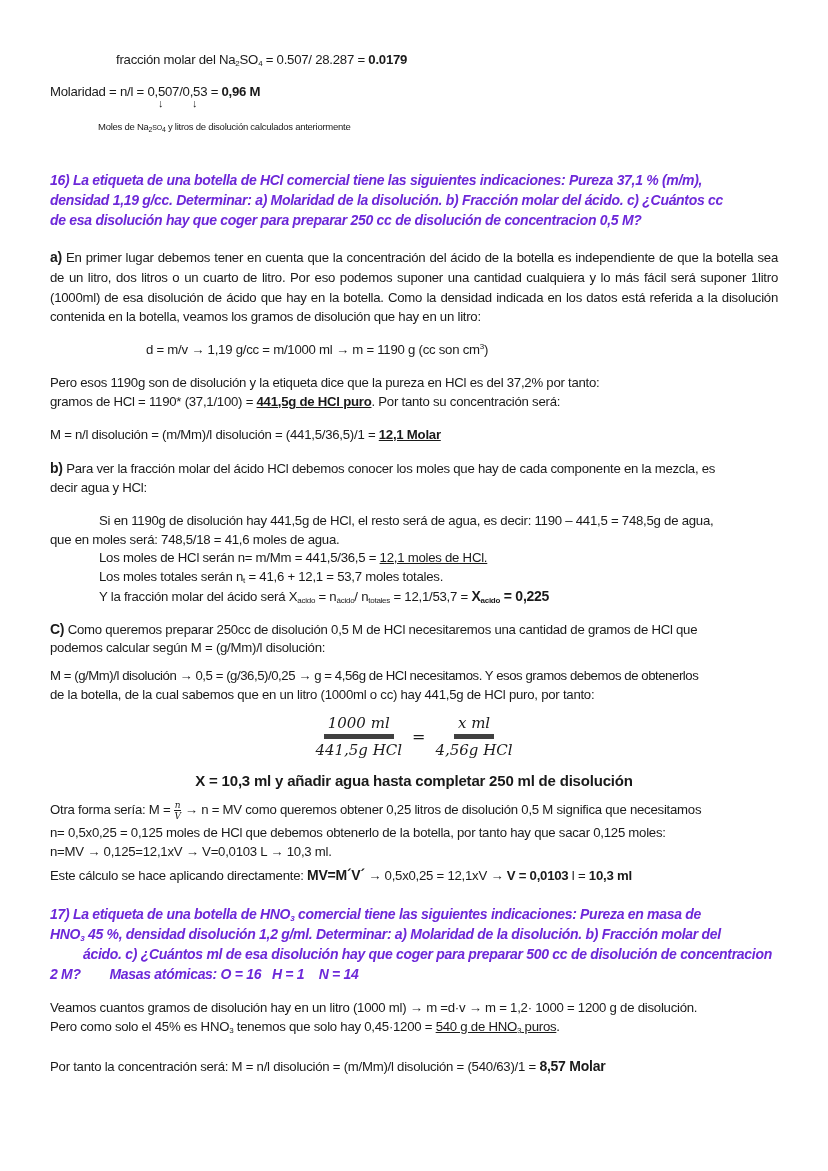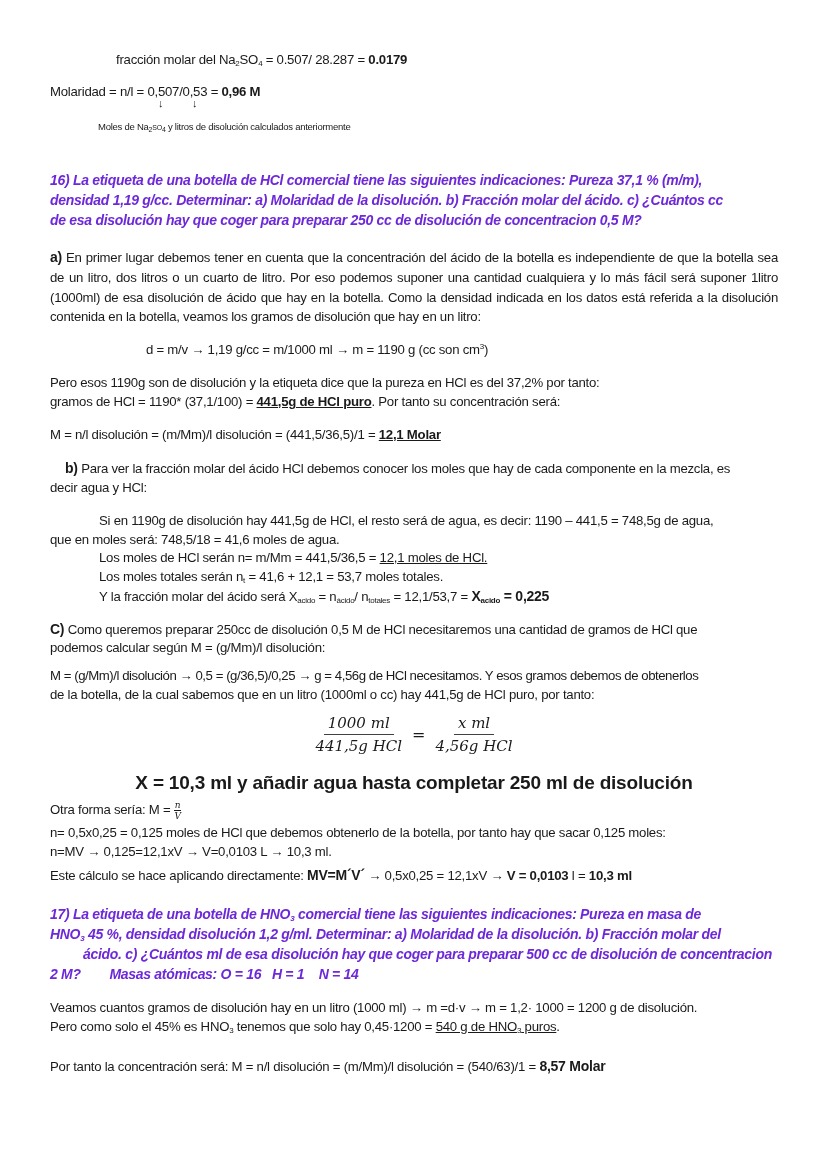--- a/index.html
+++ b/index.html
@@ -11,26 +11,26 @@
     .just { width: 728px; white-space: normal; text-align: justify; text-align-last: left; }
     .blue { color: #6d28d9; font-weight: bold; font-style: italic; font-size: 14px; line-height: 20.5px; letter-spacing: -0.3px; }
     .b { font-weight: bold; }
     .u { text-decoration: underline; }
     .i { }
     sub { font-size: 8px; vertical-align: -2px; line-height: 0; }
     sup { font-size: 8px; vertical-align: 5px; line-height: 0; }
     .small { font-size: 9.5px; }
     .tiny { font-size: 7px; }
     .frac { display: inline-flex; flex-direction: column; align-items: center; vertical-align: middle; font-family: "DejaVu Serif", serif; font-style: italic; font-size: 15px; }
-    .frac .num { padding: 0 4px 2px 4px; border-bottom: 1px solid #404040; }
+    .frac .num { padding: 0 4px 2px 4px; border-bottom: 5px solid #404040; }
     .frac .den { padding: 2px 4px 0 4px; }
     .eq { font-family: "DejaVu Serif", serif; font-size: 16px; margin: 0 6px; vertical-align: middle; }
     .minifrac { display: inline-flex; flex-direction: column; align-items: center; vertical-align: middle; font-family: "DejaVu Serif", serif; font-style: italic; font-size: 9px; line-height: 10px; }
     .minifrac .num { border-bottom: 1px solid #1a1a1a; padding: 0 1px; }
-    .big { font-size: 19px; font-weight: bold; letter-spacing: -0.2px; }
+    .big { font-size: 15px; font-weight: bold; letter-spacing: -0.2px; }
     .down { position: absolute; font-size: 11px; font-weight: bold; }
   </style>
 </head>
 <body>
 
 <div class="ln" style="top:50px; left:116px;">
   <span>fracción molar del Na</span><sub>2</sub><span>SO</span><sub>4</sub><span> = 0.507/ 28.287 = </span><span class="b">0.0179</span>
 </div>
 
 <div class="ln" style="top:82px;">
@@ -55,21 +55,21 @@
 </div>
 
 <div class="ln" style="top:373px;">Pero esos 1190g son de disolución y la etiqueta dice que la pureza en HCl es del 37,2%  por tanto:</div>
 <div class="ln" style="top:392px;">
   <span>gramos de HCl = 1190* (37,1/100) = </span><span class="b i u">441,5g de HCl puro</span><span>.  Por tanto su concentración será:</span>
 </div>
 <div class="ln" style="top:425px;">
   <span>M = n/l disolución = (m/Mm)/l disolución = (441,5/36,5)/1 = </span><span class="b u">12,1 Molar</span>
 </div>
 
-<div class="ln" style="top:458px;margin-left:15px;">
+<div class="ln" style="top:458px;">
   <span class="b" style="font-size:14px;">b)</span><span> Para ver la fracción molar del ácido HCl debemos conocer los moles que hay de cada componente en la mezcla, es</span>
 </div>
 <div class="ln" style="top:478px;">decir agua y HCl:</div>
 
 <div class="ln" style="top:511px; left:99px;">Si en 1190g de disolución hay 441,5g de HCl, el resto será de agua, es decir: 1190 – 441,5 = 748,5g de agua,</div>
 <div class="ln" style="top:530px;">que en moles será: 748,5/18 = 41,6 moles de agua.</div>
 <div class="ln" style="top:548px; left:99px;">
   <span>Los moles de HCl serán n= m/Mm = 441,5/36,5 = </span><span class="i u">12,1 moles de HCl.</span>
 </div>
 <div class="ln" style="top:567px; left:99px;">
@@ -95,21 +95,21 @@
     <span class="den">4,56g HCl</span>
   </span>
 </div>
 
 <div class="big" style="position:absolute; top:772px; left:0; width:828px; text-align:center;">X = 10,3 ml y añadir agua hasta completar 250 ml de disolución</div>
 
 <div class="ln" style="top:800px;">
   <span>Otra forma sería:     M = </span><span class="minifrac">
       <span class="num">n</span>
       <span>V</span>
-    </span>
+    </span><span> → n = MV como queremos obtener 0,25 litros de disolución 0,5 M significa que necesitamos</span>
 </div>
 <div class="ln" style="top:823px;">n= 0,5x0,25 = 0,125 moles de HCl que debemos obtenerlo de la botella, por tanto hay que sacar 0,125 moles:</div>
 <div class="ln" style="top:842px;">n=MV →  0,125=12,1xV  →  V=0,0103 L → 10,3 ml.</div>
 <div class="ln" style="top:865px;">
   <span>Este cálculo se hace aplicando  directamente:  </span><span class="b" style="font-size:14px;">MV=M´V´</span><span>  →  0,5x0,25 = 12,1xV   →  </span><span class="b">V = </span><span class="b">0,0103</span><span> l = </span><span class="b">10,3 ml</span>
 </div>
 
 <div class="ln blue" style="top:904px;">
   <span>17) La etiqueta de una botella de HNO</span><sub>3</sub><span> comercial tiene las siguientes indicaciones: Pureza en masa de</span>
 </div>

